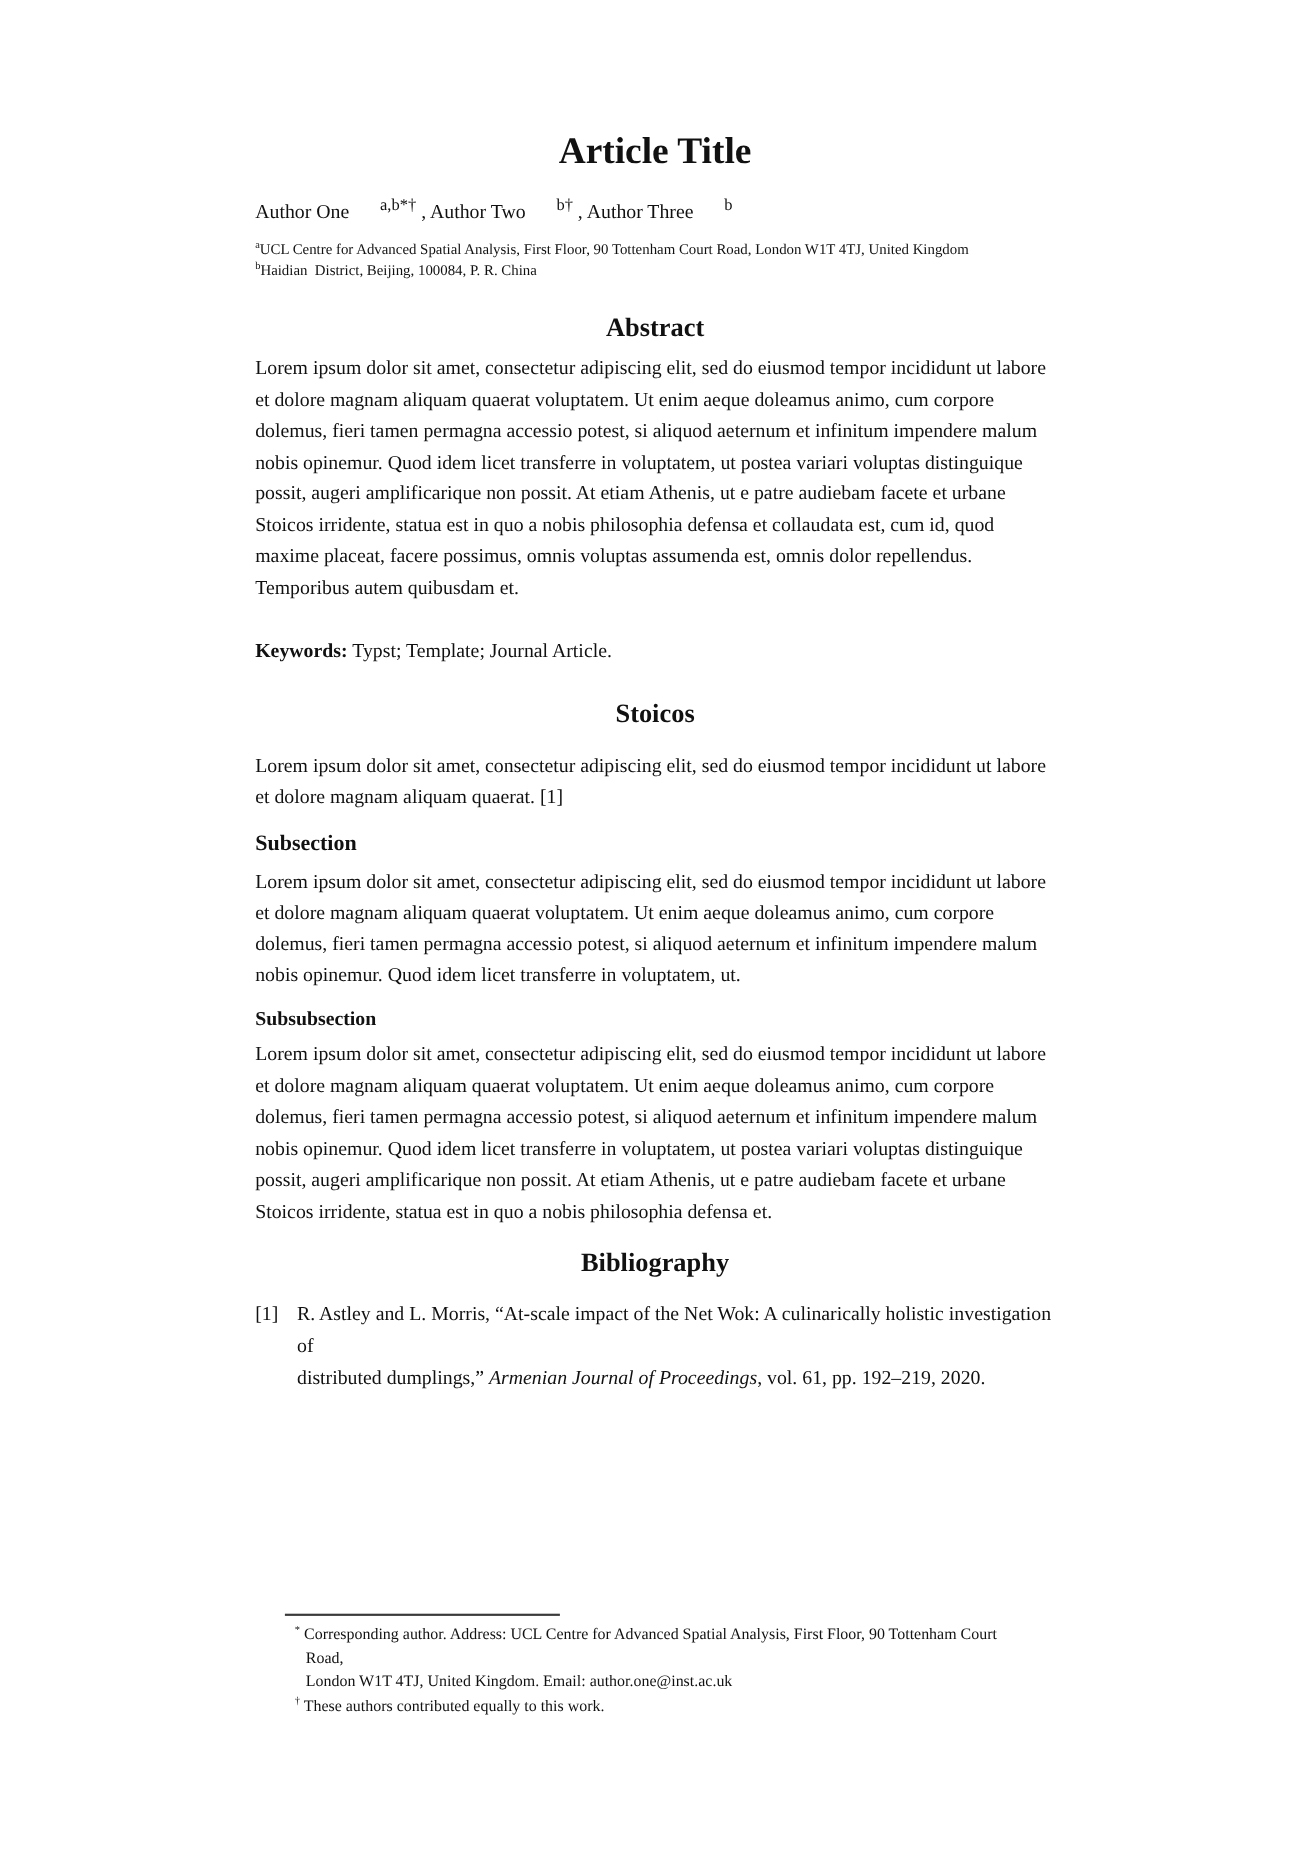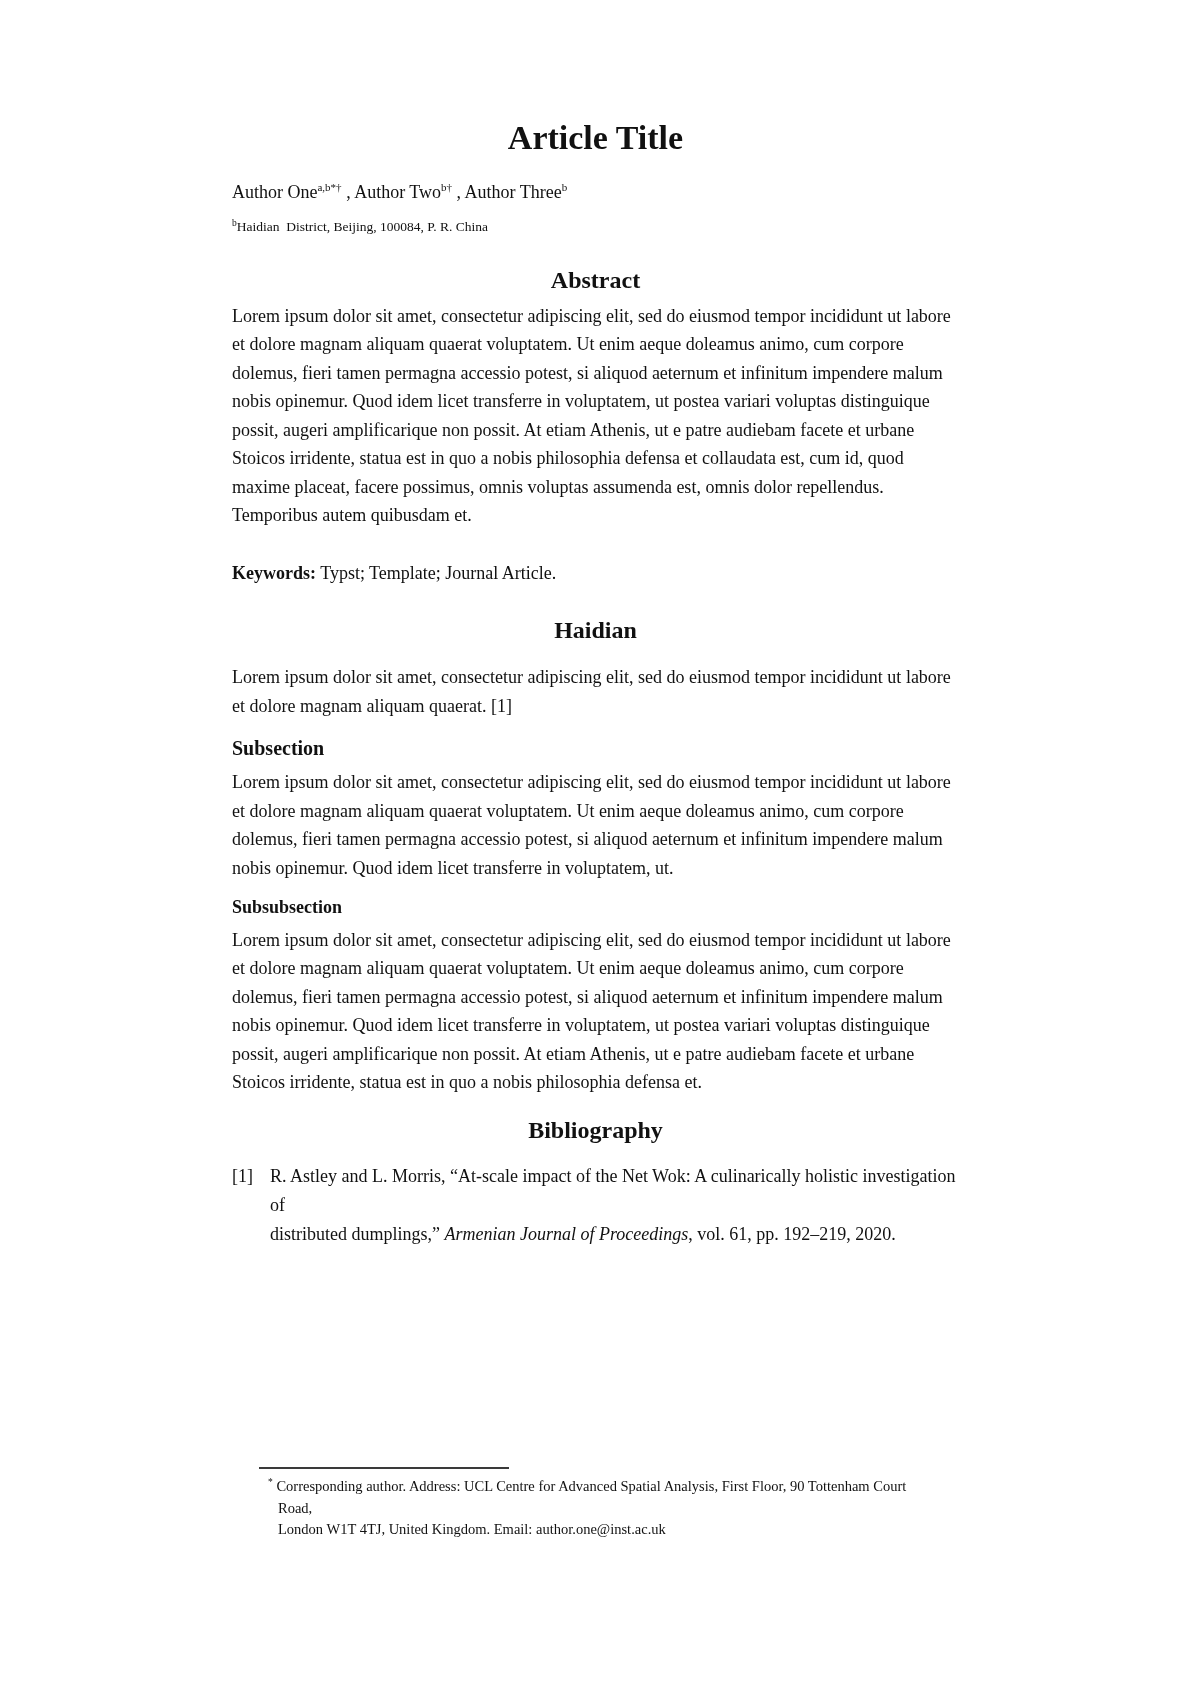--- a/index.html
+++ b/index.html
@@ -21,21 +21,21 @@
     font-size: 34px;
     line-height: 1.15;
     font-weight: 700;
     text-align: center;
   }
   .authors {
     margin-top: 24px;
     font-size: 18px;
     line-height: 1.3;
   }
-  .authors sup { font-size: 11px; line-height: 0; }
+  .authors sup { font-size: 15px; line-height: 0; margin-left: 28px; }
   .affiliations {
     margin-top: 14px;
     font-size: 13.5px;
     line-height: 18.5px;
   }
   .affil-line { white-space: pre-wrap; }
   .affil-line sup { font-size: 9.5px; line-height: 0; }
   h2.h-large {
     margin: 0;
     margin-top: 28px;
@@ -107,38 +107,39 @@
 
 <div class="page">
 
   <h1 class="title">Article Title</h1>
 
   <div class="authors">
     <span>Author One</span><sup>a,b*†</sup><span> , </span><span>Author Two</span><sup>b†</sup><span> , </span><span>Author Three</span><sup>b</sup>
   </div>
 
   <div class="affiliations">
+    <div class="affil-line"><sup>a</sup><span>UCL Centre for Advanced Spatial Analysis, First Floor, 90 Tottenham Court Road, London W1T 4TJ, United Kingdom</span></div>
     <div class="affil-line"><sup>b</sup><span>Haidian  District, Beijing, 100084, P. R. China</span></div>
   </div>
 
   <h2 class="h-large">Abstract</h2>
   <div class="body-text">Lorem ipsum dolor sit amet, consectetur adipiscing elit, sed do eiusmod tempor incididunt ut labore
 et dolore magnam aliquam quaerat voluptatem. Ut enim aeque doleamus animo, cum corpore
 dolemus, fieri tamen permagna accessio potest, si aliquod aeternum et infinitum impendere malum
 nobis opinemur. Quod idem licet transferre in voluptatem, ut postea variari voluptas distinguique
 possit, augeri amplificarique non possit. At etiam Athenis, ut e patre audiebam facete et urbane
 Stoicos irridente, statua est in quo a nobis philosophia defensa et collaudata est, cum id, quod
 maxime placeat, facere possimus, omnis voluptas assumenda est, omnis dolor repellendus.
 Temporibus autem quibusdam et.</div>
 
   <div class="keywords">
     <span class="kw-label">Keywords:</span><span> Typst; Template; Journal Article.</span>
   </div>
 
-  <h2 class="h-large spacer-section">Haidian</h2>
+  <h2 class="h-large spacer-section">Stoicos</h2>
   <div class="body-text mt-section-body">Lorem ipsum dolor sit amet, consectetur adipiscing elit, sed do eiusmod tempor incididunt ut labore
 et dolore magnam aliquam quaerat. [1]</div>
 
   <h3 class="h-medium">Subsection</h3>
   <div class="body-text">Lorem ipsum dolor sit amet, consectetur adipiscing elit, sed do eiusmod tempor incididunt ut labore
 et dolore magnam aliquam quaerat voluptatem. Ut enim aeque doleamus animo, cum corpore
 dolemus, fieri tamen permagna accessio potest, si aliquod aeternum et infinitum impendere malum
 nobis opinemur. Quod idem licet transferre in voluptatem, ut.</div>
 
   <h4 class="h-small">Subsubsection</h4>
@@ -154,15 +155,16 @@
   <div class="bib-entry">
     <div class="bib-label">[1]</div>
     <div class="bib-text"><span>R. Astley and L. Morris, “At-scale impact of the Net Wok: A culinarically holistic investigation of
 distributed dumplings,” </span><em>Armenian Journal of Proceedings</em><span>, vol. 61, pp. 192–219, 2020.</span></div>
   </div>
 
   <div class="footnotes">
     <hr class="footnote-rule">
     <div class="footnote"><sup>*</sup><span> Corresponding author. Address: UCL Centre for Advanced Spatial Analysis, First Floor, 90 Tottenham Court Road,
 London W1T 4TJ, United Kingdom. Email: author.one@inst.ac.uk</span></div>
+    <div class="footnote"><sup>†</sup><span> These authors contributed equally to this work.</span></div>
   </div>
 
 </div>
 
 </body></html>

